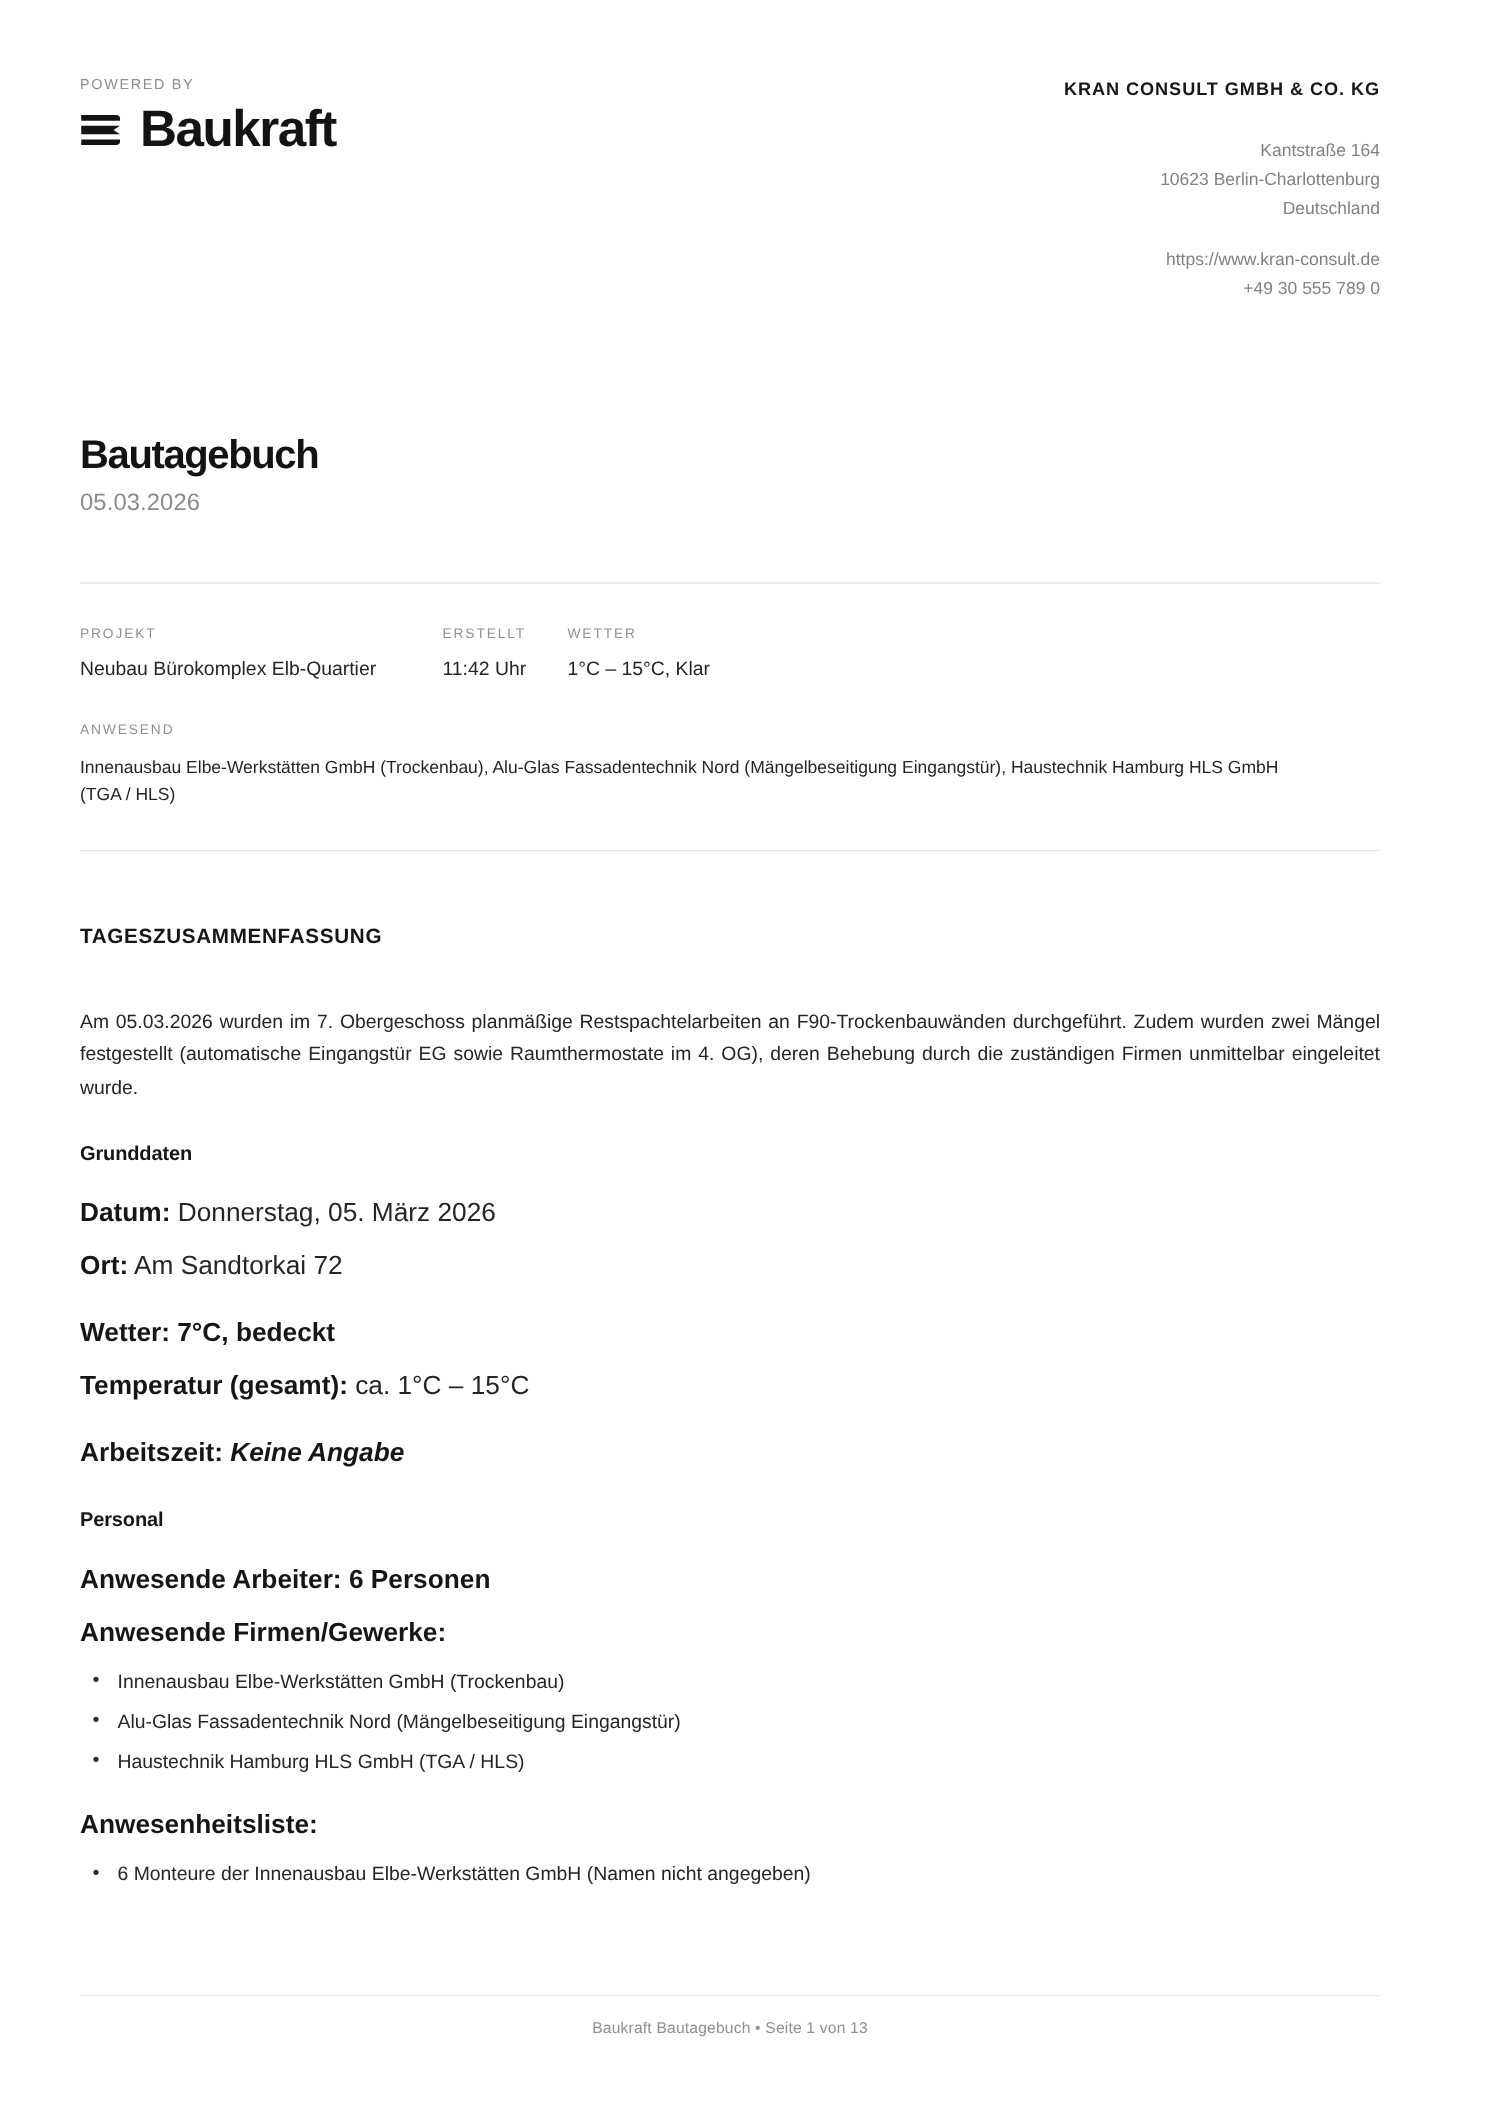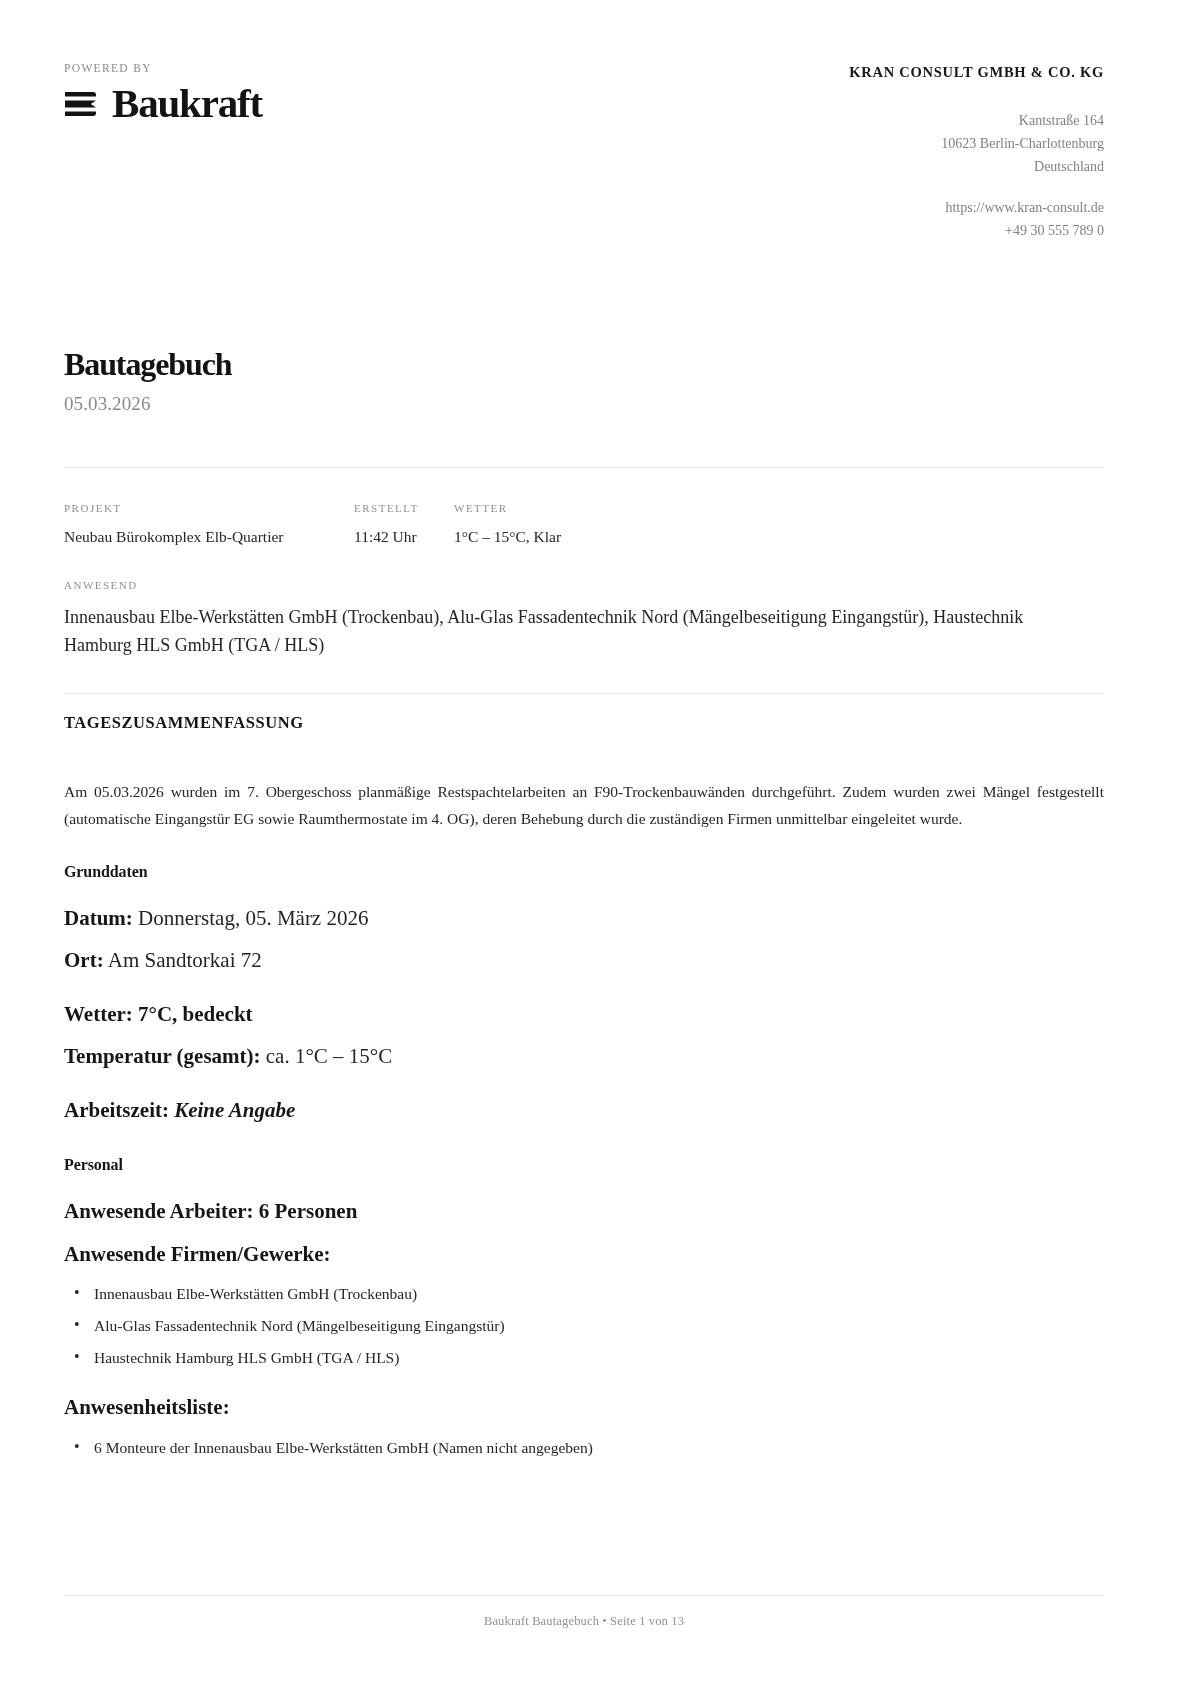--- a/index.html
+++ b/index.html
@@ -17,21 +17,20 @@
     color: #1a1a1a;
     -webkit-font-smoothing: antialiased;
   }
 
   .page {
     position: relative;
     width: 1168px;
     height: 1683px;
     padding: 0;
     background: #fff;
-    font-family: Liberation Serif, serif;
   }
 
   
   .header {
     display: flex;
     justify-content: space-between;
     align-items: flex-start;
     padding: 58px 64px 0 64px;
   }
 
@@ -150,38 +149,38 @@
   .meta-value {
     font-size: 15.5px;
     color: #232527;
     font-weight: 400;
     line-height: 1.4;
   }
 
   .attend-block { padding-top: 31px; }
 
   .attend-value {
-    font-size: 18px;
+    font-size: 14px;
     color: #232527;
     line-height: 1.58;
     max-width: 980px;
   }
 
   .meta-bottom-rule { margin-top: 34px; }
 
   
   .section { padding: 0 64px; }
 
   .section-heading {
     font-size: 16.5px;
     font-weight: 700;
     letter-spacing: 0.55px;
     color: #141618;
     text-transform: uppercase;
-    margin-top: 19px;
+    margin-top: 59px;
     margin-bottom: 0;
   }
 
   .summary-para {
     font-size: 15.5px;
     line-height: 1.72;
     color: #232527;
     text-align: justify;
     margin-top: 46px;
     margin-bottom: 0;

